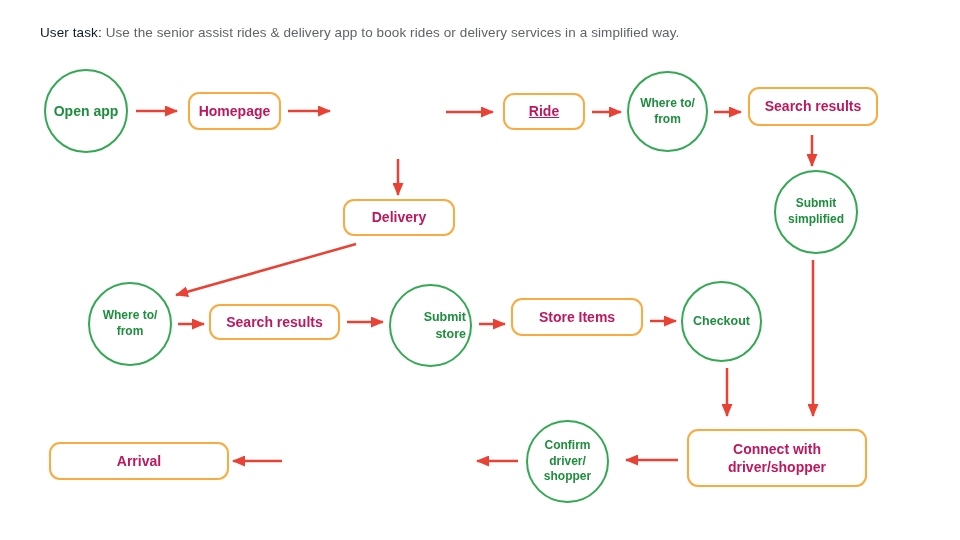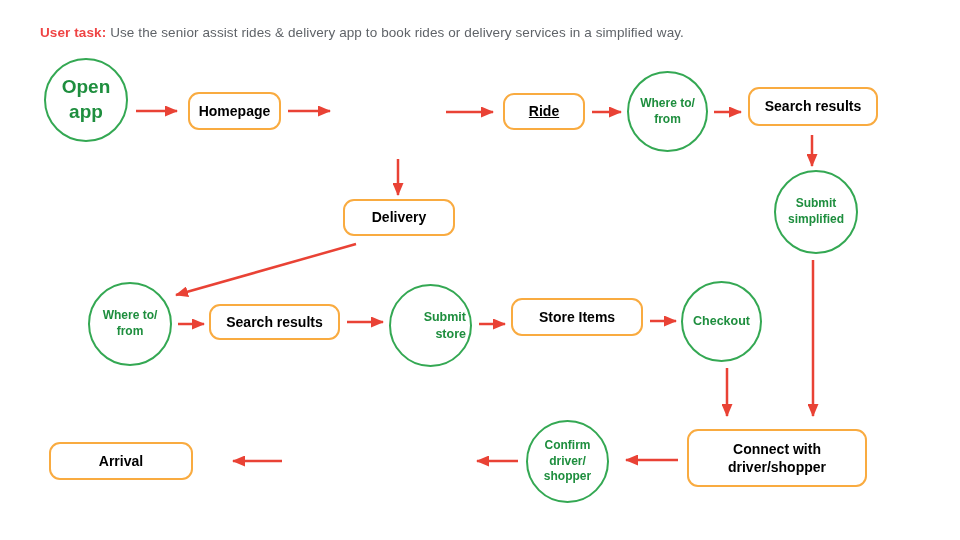--- a/index.html
+++ b/index.html
@@ -5,33 +5,33 @@
   html, body { margin: 0; padding: 0; background: #ffffff; }
   .canvas {
     position: relative; width: 960px; height: 540px;
     background: #ffffff; overflow: hidden;
     font-family: "Liberation Sans", sans-serif;
   }
   .header {
     position: absolute; left: 40px; top: 25px;
     font-size: 13.5px; color: #5f6368; letter-spacing: .1px;
   }
-  .header .hlabel { font-weight: bold; color: #ef4444; }
+  .header .hlabel { font-weight: normal; color: #0f172a; }
   .node {
     position: absolute; display: flex; align-items: center; justify-content: center;
     text-align: center; box-sizing: border-box; font-weight: bold;
     background: #ffffff; z-index: 2;
   }
   .circle {
     border: 2.5px solid #34a853; border-radius: 50%;
     color: #1e8e3e; font-size: 12.5px; line-height: 1.3; padding: 0 4px;
   }
   .rect {
     border: 2.5px solid #f9ab40; border-radius: 11px;
-    color: #000000; font-size: 14px; line-height: 1.3; padding: 0 6px;
+    color: #be185d; font-size: 14px; line-height: 1.3; padding: 0 6px;
   }
   .arrows { position: absolute; left: 0; top: 0; z-index: 1; }
   .arrows line { stroke: #e94235; stroke-width: 2.5; }
 </style>
 </head>
 <body>
 
 <div class="canvas">
 
   <div class="header">
@@ -57,29 +57,29 @@
     <line x1="347" y1="322" x2="383" y2="322" marker-end="url(#ah)"></line>
     <line x1="479" y1="324" x2="505" y2="324" marker-end="url(#ah)"></line>
     <line x1="650" y1="321" x2="676" y2="321" marker-end="url(#ah)"></line>
     <line x1="727" y1="368" x2="727" y2="416" marker-end="url(#ah)"></line>
     <line x1="813" y1="260" x2="813" y2="416" marker-end="url(#ah)"></line>
     <line x1="678" y1="460" x2="626" y2="460" marker-end="url(#ah)"></line>
     <line x1="518" y1="461" x2="477" y2="461" marker-end="url(#ah)"></line>
     <line x1="282" y1="461" x2="233" y2="461" marker-end="url(#ah)"></line>
   </svg>
 
-  <div class="node circle" style="left:44px;  top:58px;  width:84px; height:84px; font-size:19px;">Open app</div>
+  <div class="node circle" style="left:44px;  top:69px;  width:84px; height:84px; font-size:14px;">Open app</div>
   <div class="node rect" style="left:188px; top:92px;  width:93px; height:38px;">Homepage</div>
   <div class="node rect" style="left:503px; top:93px;  width:82px; height:37px;text-decoration:underline;">Ride</div>
   <div class="node circle" style="left:627px; top:71px;  width:81px; height:81px; font-size:12px;">Where to/ from</div>
   <div class="node rect" style="left:748px; top:87px;  width:130px; height:39px;">Search results</div>
   <div class="node circle" style="left:774px; top:170px; width:84px; height:84px; font-size:12px;">Submit simplified</div>
   <div class="node rect" style="left:343px; top:199px; width:112px; height:37px;">Delivery</div>
   <div class="node circle" style="left:88px;  top:282px; width:84px; height:84px; font-size:12px;">Where to/ from</div>
   <div class="node rect" style="left:209px; top:304px; width:131px; height:36px;">Search results</div>
   <div class="node circle" style="left:389px; top:284px; width:83px; height:83px;text-align:right;">Submit store</div>
   <div class="node rect" style="left:511px; top:298px; width:132px; height:38px;">Store Items</div>
   <div class="node circle" style="left:681px; top:281px; width:81px; height:81px;">Checkout</div>
   <div class="node rect" style="left:687px; top:429px; width:180px; height:58px;">Connect with driver/shopper</div>
   <div class="node circle" style="left:526px; top:420px; width:83px; height:83px; font-size:12px;">Confirm driver/ shopper</div>
-  <div class="node rect" style="left:49px;  top:442px; width:144px; height:38px;">Arrival</div>
+  <div class="node rect" style="left:49px;  top:442px; width:180px; height:38px;">Arrival</div>
 
 </div>
 
 </body></html>

